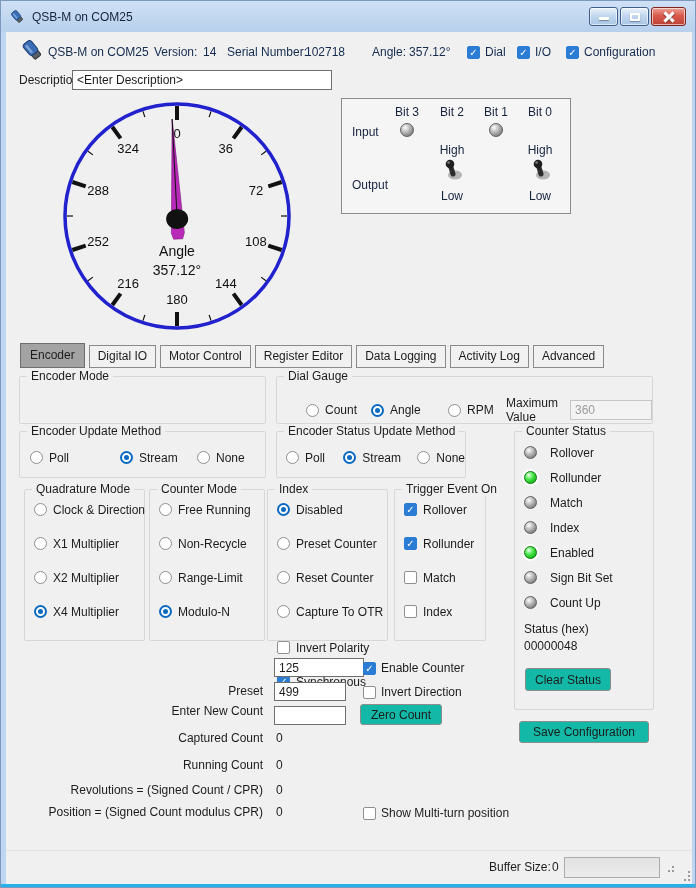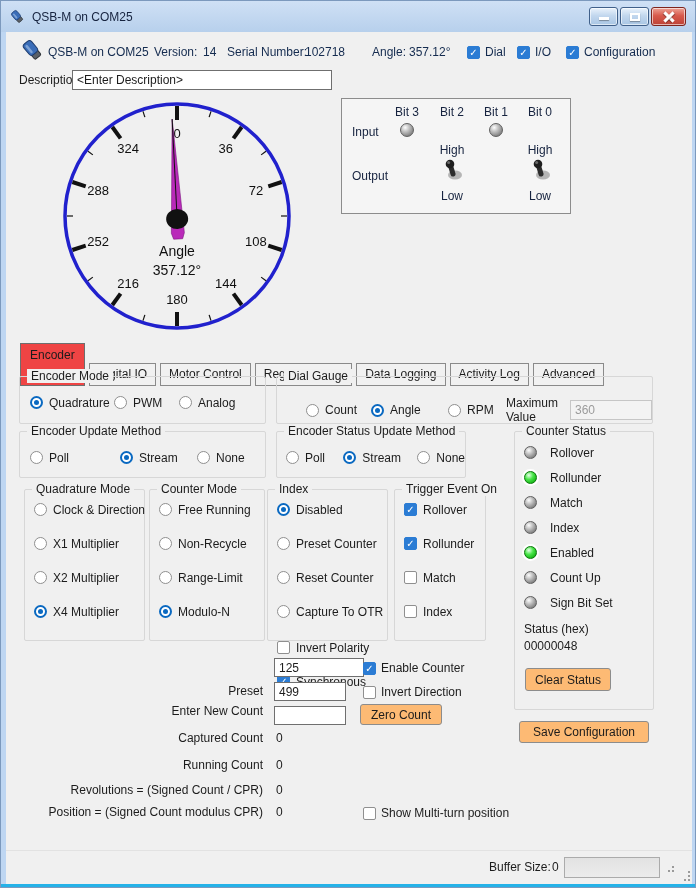--- a/index.html
+++ b/index.html
@@ -25,21 +25,21 @@
   
   .checkbox{display:inline-block;width:13px;height:13px;border:1px solid #8f8f8f;background:#fff;border-radius:2px;font-size:10px;line-height:12px;text-align:center;color:#fff;vertical-align:-2px;flex:none;}
   .checkbox.on{background:#2b7cd4;border-color:#2b7cd4;}
   .radio{display:inline-block;width:13px;height:13px;border:1px solid #8f8f8f;background:#fff;border-radius:50%;position:relative;vertical-align:-2px;flex:none;}
   .radio.on{border:2px solid #0a69c1;}
   .radio.on::after{content:"";position:absolute;left:50%;top:50%;width:5px;height:5px;margin:-2.5px 0 0 -2.5px;border-radius:50%;background:#0a69c1;}
   .cbrow{position:absolute;display:flex;align-items:center;gap:5px;}
   
   input.txt{border:1px solid #6f6f6f;background:#fff;font-size:12px;padding:1px 4px;color:#1c1c1c;}
   input.txt:disabled{background:#f3f3f3;border-color:#c6c6c6;color:#9b9b9b;}
-  .btn{position:absolute;border:1px solid #8c8c8c;border-radius:3px;background:#fdba74;font-size:12px;text-align:center;color:#1c1c1c;display:flex;align-items:center;justify-content:center;cursor:default;}
+  .btn{position:absolute;border:1px solid #8c8c8c;border-radius:3px;background:#14b8a6;font-size:12px;text-align:center;color:#1c1c1c;display:flex;align-items:center;justify-content:center;cursor:default;}
   
   .grp{position:absolute;border:1px solid #d7d7d7;border-radius:2px;}
   .gtitle{position:absolute;top:-8px;left:7px;background:#f0f0f0;padding:0 4px;font-size:12px;color:#1c1c1c;white-space:nowrap;}
   .opts-h{display:flex;align-items:center;}
   .opts-v{display:flex;flex-direction:column;gap:21px;padding:13px 0 0 9px;}
   .opt{display:flex;align-items:center;gap:6px;height:13px;white-space:nowrap;}
   .opt .olabel{white-space:nowrap;}
   
   #g-encoder-mode .opts-h{padding:19px 0 0 10px;}
   #g-encoder-mode .opt:nth-child(1){width:84px;}
@@ -51,21 +51,21 @@
   #g-enc-update .opts-h{padding:19px 0 0 10px;}
   #g-enc-update .opt:nth-child(1){width:90px;}
   #g-enc-update .opt:nth-child(2){width:77px;}
   #g-enc-status-update .opts-h{padding:19px 0 0 9px;}
   #g-enc-status-update .opt:nth-child(1){width:62px;}
   #g-enc-status-update .opt:nth-child(2){width:80px;}
   #g-index .opt:nth-child(5){margin-top:2px;}
   
   .tabs{position:absolute;left:14px;top:311px;display:flex;gap:4px;align-items:flex-end;}
   .tab{border:1px solid #8a8a8a;background:#f1f1f1;padding:3px 8px 4px;font-size:12px;color:#1c1c1c;cursor:default;}
-  .tab.sel{background:#ef4444;border-color:#6e6e6e;padding:4px 9px 23px;}
+  .tab.sel{background:#a3a3a3;border-color:#6e6e6e;padding:4px 9px 5px;}
   
   .leds{padding-top:8px;display:flex;flex-direction:column;}
   .led-row{display:flex;align-items:center;gap:13px;height:25px;padding-left:9px;}
   .led{width:13px;height:13px;border-radius:50%;border:1px solid #5f5f5f;background:radial-gradient(circle at 35% 30%,#fdfdfd 0%,#bdbdbd 38%,#7c7c7c 80%);flex:none;}
   .led.on{border-color:#0a7a0a;background:radial-gradient(circle at 35% 30%,#eaffea 0%,#4ae64a 40%,#0fae0f 85%);box-shadow:0 0 0 2px #fff;}
   
   .iopanel{position:absolute;left:335px;top:66px;width:230px;height:116px;border:1px solid #8c8c8c;background:#f5f5f5;}
   .iohdr,.iolab{position:absolute;font-size:12px;color:#16233f;}
   .iocol{position:absolute;width:44px;text-align:center;}
   
@@ -185,21 +185,21 @@
     <div class="iopanel">
       <div class="iocol iohdr" style="left:43px;top:6px;">Bit 3</div>
       <div class="iocol iohdr" style="left:88px;top:6px;">Bit 2</div>
       <div class="iocol iohdr" style="left:132px;top:6px;">Bit 1</div>
       <div class="iocol iohdr" style="left:176px;top:6px;">Bit 0</div>
       <div class="iolab" style="left:10px;top:26px;">Input</div>
       <span class="led abs" style="left:58px;top:24px;width:14px;height:14px;"></span>
       <span class="led abs" style="left:147px;top:24px;width:14px;height:14px;"></span>
       <div class="iocol iohdr" style="left:88px;top:44px;">High</div>
       <div class="iocol iohdr" style="left:176px;top:44px;">High</div>
-      <div class="iolab" style="left:10px;top:70px;">Output</div>
+      <div class="iolab" style="left:10px;top:79px;">Output</div>
       <svg class="abs" style="left:99px;top:58px;" width="24" height="26" viewBox="0 0 24 26">
         <ellipse cx="14" cy="18" rx="7" ry="4.5" fill="#b5b5b5"></ellipse>
         <path d="M9 7 L12 17" stroke="#2c2c2c" stroke-width="5" stroke-linecap="round"></path>
         <circle cx="9" cy="7" r="4.3" fill="#1f1f1f"></circle>
         <circle cx="7.6" cy="5.6" r="1.5" fill="#6a6a6a"></circle>
       </svg>
       <svg class="abs" style="left:187px;top:58px;" width="24" height="26" viewBox="0 0 24 26">
         <ellipse cx="14" cy="18" rx="7" ry="4.5" fill="#b5b5b5"></ellipse>
         <path d="M9 7 L12 17" stroke="#2c2c2c" stroke-width="5" stroke-linecap="round"></path>
         <circle cx="9" cy="7" r="4.3" fill="#1f1f1f"></circle>
@@ -214,34 +214,20 @@
         <div class="tab">Digital IO</div>
         <div class="tab">Motor Control</div>
         <div class="tab">Register Editor</div>
         <div class="tab">Data Logging</div>
         <div class="tab">Activity Log</div>
         <div class="tab">Advanced</div>
       </div>
 
     <div class="grp" id="g-encoder-mode" style="left:13px;top:344px;width:247px;height:48px;">
       <span class="gtitle">Encoder Mode</span>
-      <div class="opts-h">
-          <div class="opt">
-            <span class="radio on"></span>
-            <span class="olabel">Quadrature</span>
-          </div>
-          <div class="opt">
-            <span class="radio"></span>
-            <span class="olabel">PWM</span>
-          </div>
-          <div class="opt">
-            <span class="radio"></span>
-            <span class="olabel">Analog</span>
-          </div>
-        </div>
     </div>
     <div class="grp" id="g-dial-gauge" style="left:270px;top:344px;width:377px;height:48px;padding-left:20px;">
       <span class="gtitle">Dial Gauge</span>
       <div class="row">
         <div class="opts-h">
             <div class="opt">
               <span class="radio"></span>
               <span class="olabel">Count</span>
             </div>
             <div class="opt">
@@ -311,25 +297,25 @@
           <div class="led-row">
             <span class="led"></span>
             <span>Index</span>
           </div>
           <div class="led-row">
             <span class="led on"></span>
             <span>Enabled</span>
           </div>
           <div class="led-row">
             <span class="led"></span>
+            <span>Sign Bit Set</span>
+          </div>
+          <div class="led-row">
+            <span class="led"></span>
             <span>Count Up</span>
-          </div>
-          <div class="led-row">
-            <span class="led"></span>
-            <span>Sign Bit Set</span>
           </div>
         </div>
       <div class="abs" style="left:9px;top:190px;">Status (hex)</div>
       <div class="abs" style="left:9px;top:207px;">00000048</div>
       <div class="btn" style="left:10px;top:236px;width:86px;height:23px;">Clear Status</div>
     </div>
     <div class="btn" style="left:513px;top:689px;width:130px;height:22px;">Save Configuration</div>
 
     <div class="grp" id="g-quad-mode" style="left:18px;top:457px;width:121px;height:152px;">
       <span class="gtitle">Quadrature Mode</span>

